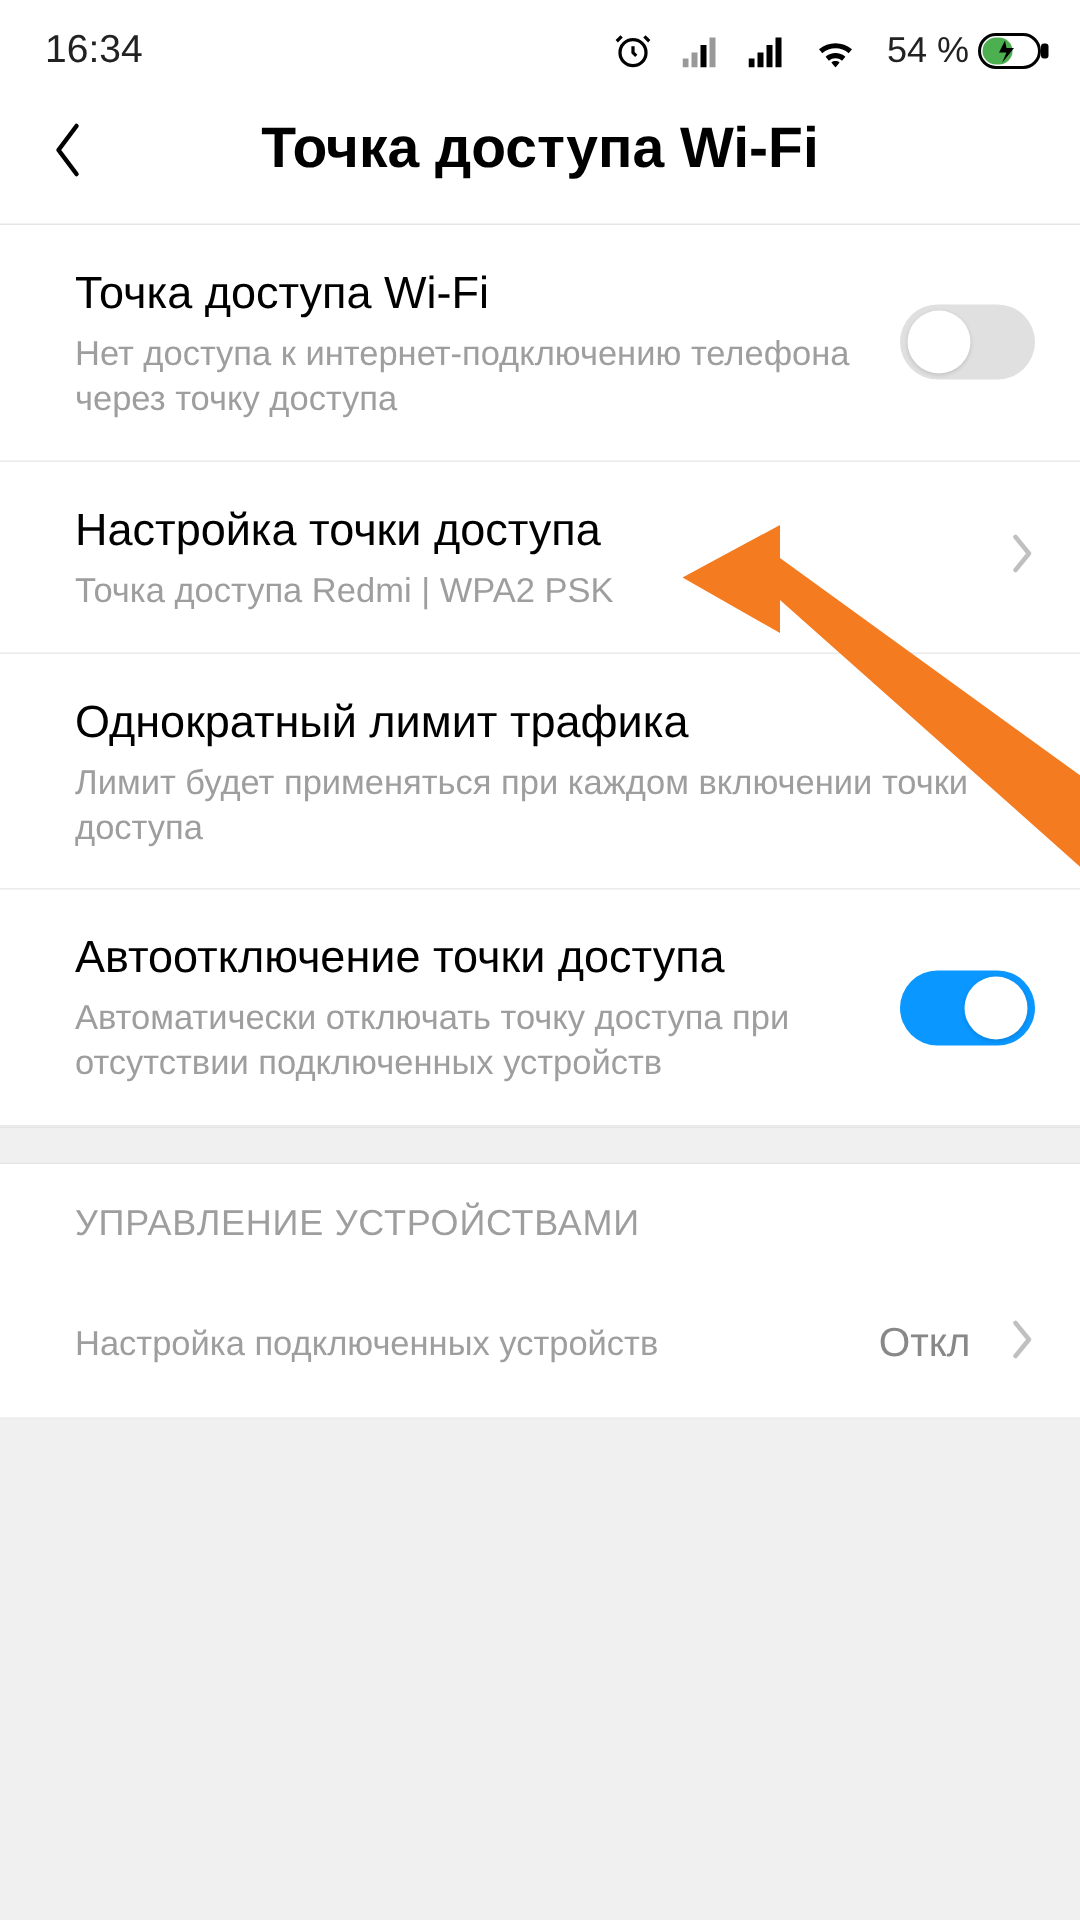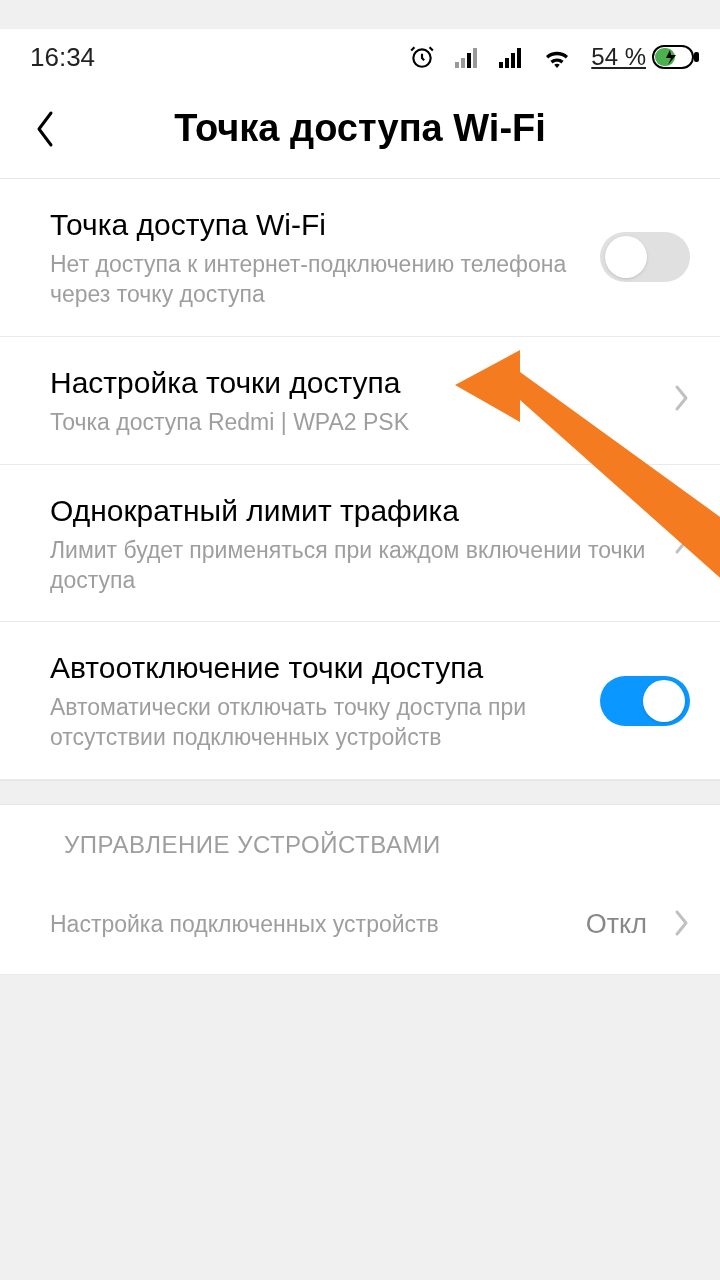--- a/index.html
+++ b/index.html
@@ -7,33 +7,30 @@
       width: 720px;
       height: 1280px;
       font-family: -apple-system, "Helvetica Neue", Arial, sans-serif;
       background: #f0f0f0;
       overflow: hidden;
       position: relative;
     }
     .status-bar {
       height: 50px;
       display: flex;
-      align-items: center;
       justify-content: space-between;
-      padding: 6px 20px 0 30px;
+      padding: 17px 20px 0 30px;
       background: #fff;
       font-size: 26px;
       color: #222;
-      margin-top: 29px;
     }
     .status-right {
       display: flex;
       align-items: center;
       gap: 20px;
-      text-decoration: underline;
     }
     .status-right svg { display: block; }
     .battery-wrap {
       display: flex;
       align-items: center;
       gap: 6px;
       font-size: 24px;
     }
     .header {
       height: 100px;
@@ -115,21 +112,21 @@
     }
     .toggle-off .toggle-circle { left: 5px; }
     .toggle-on .toggle-circle { right: 5px; }
     .section-gap {
       height: 25px;
       background: #f0f0f0;
       border-top: 1px solid #e5e5e5;
       border-bottom: 1px solid #e5e5e5;
     }
     .section-header {
-      padding: 26px 30px 16px 64px;
+      padding: 26px 30px 16px 50px;
       font-size: 24px;
       color: #9e9e9e;
       background: #fff;
       letter-spacing: 0.5px;
     }
     .arrow-annotation {
       position: absolute;
       top: 350px;
       left: 455px;
       pointer-events: none;

